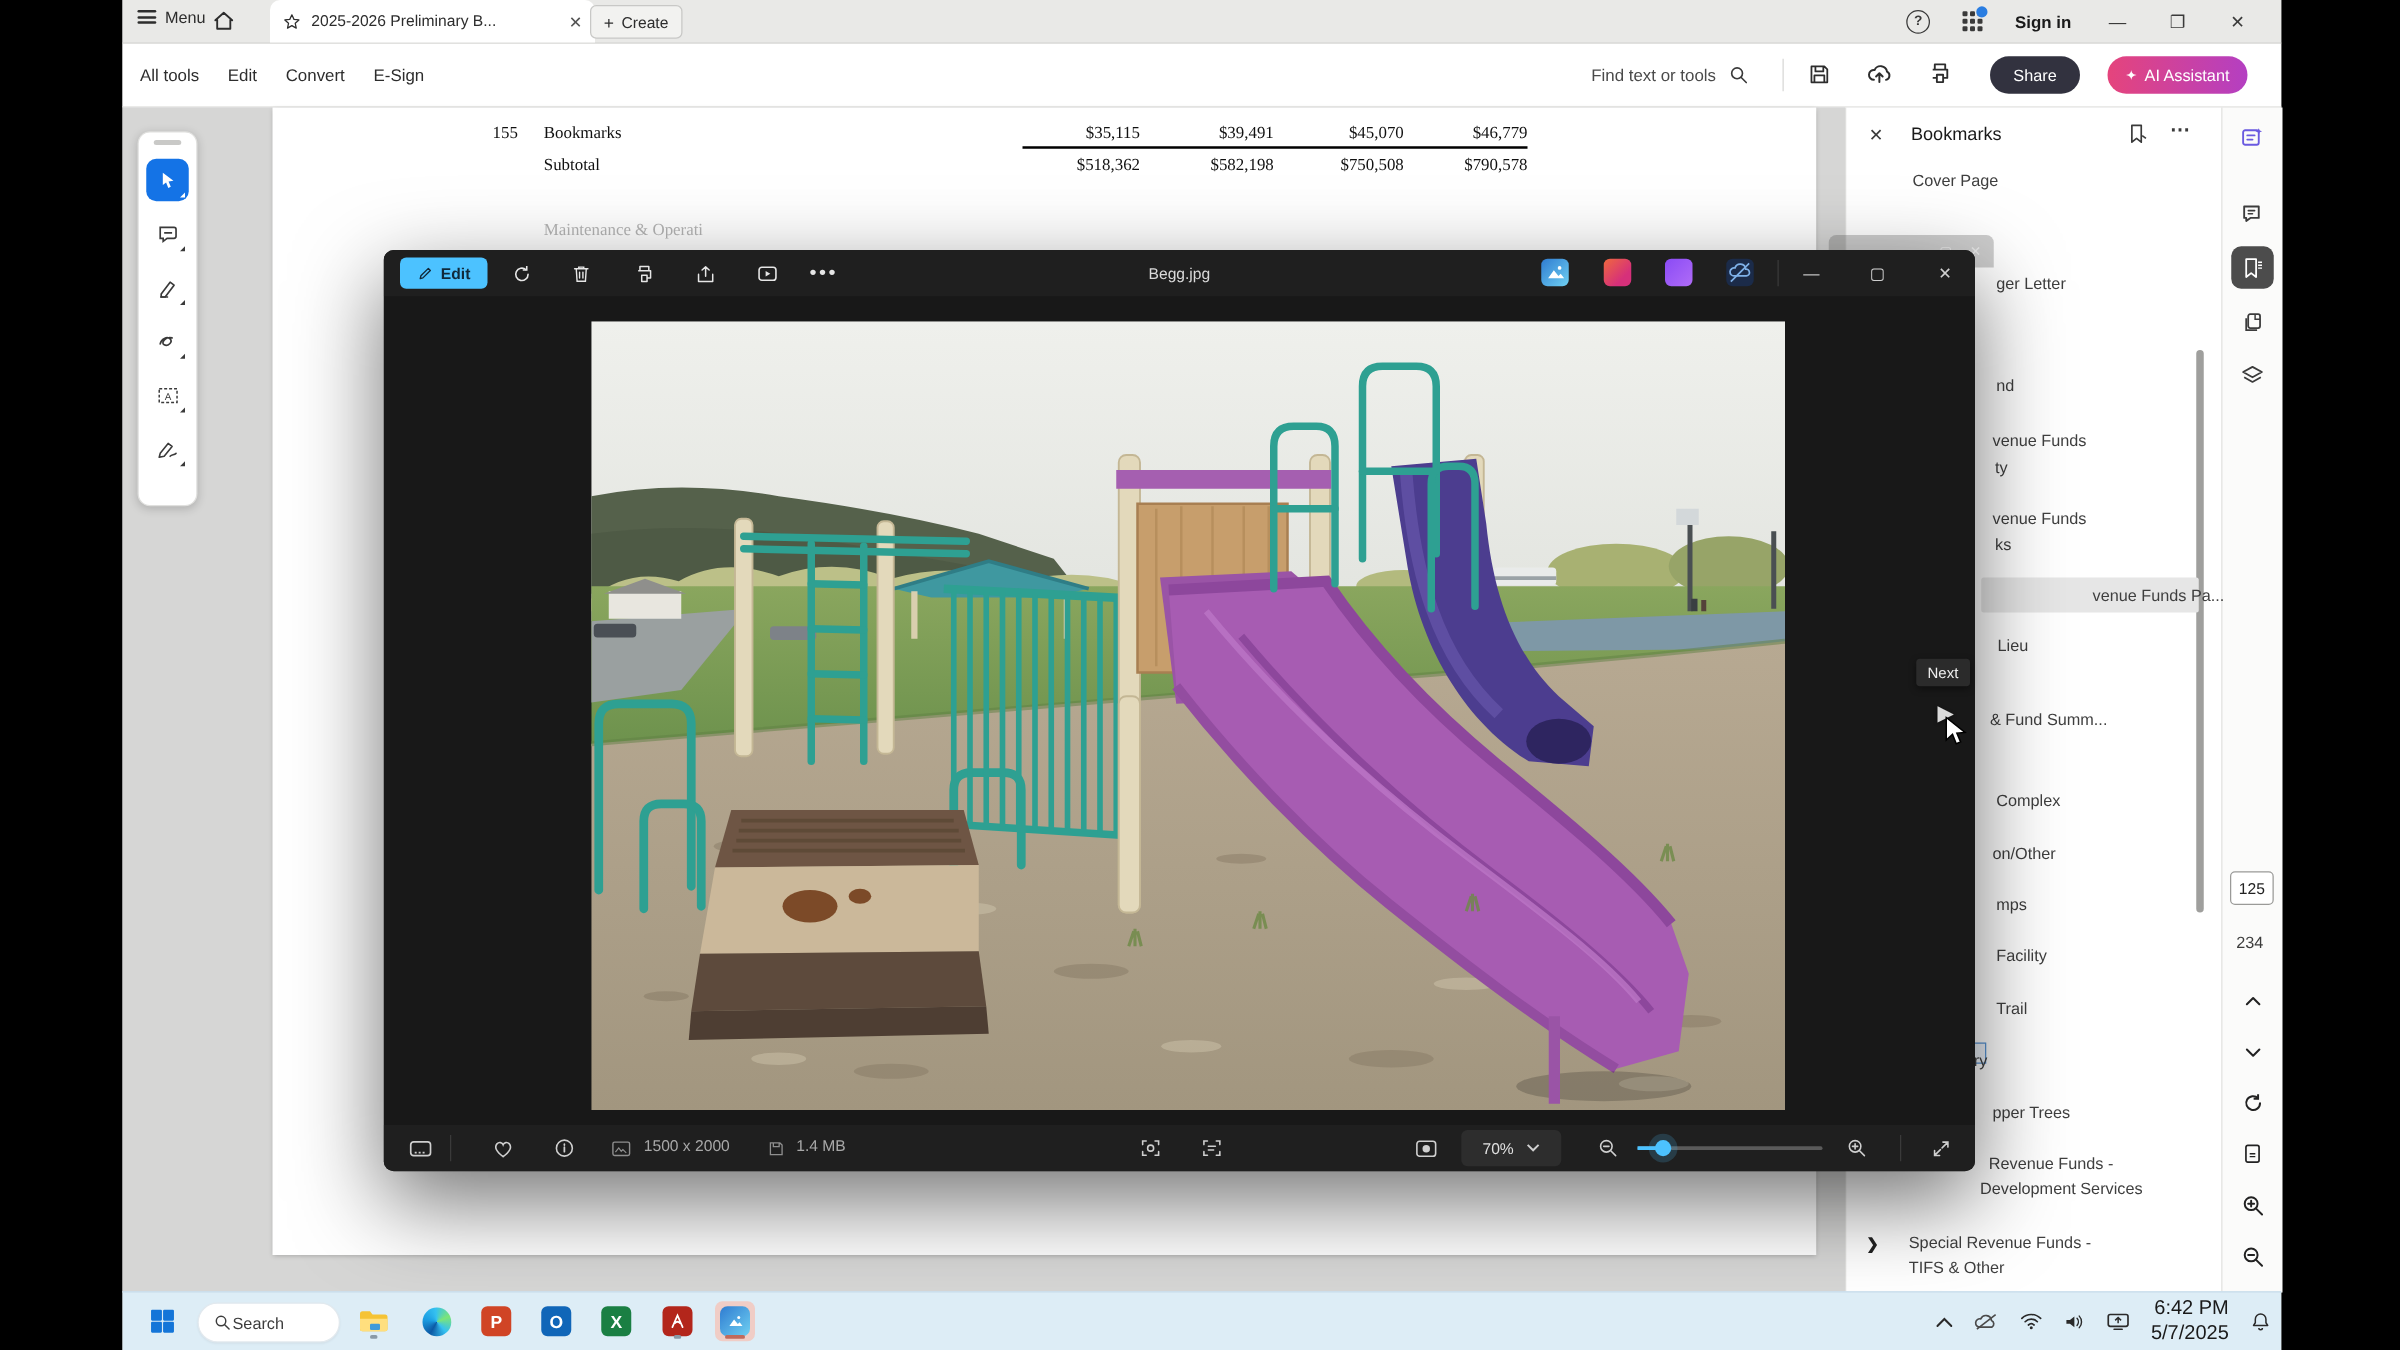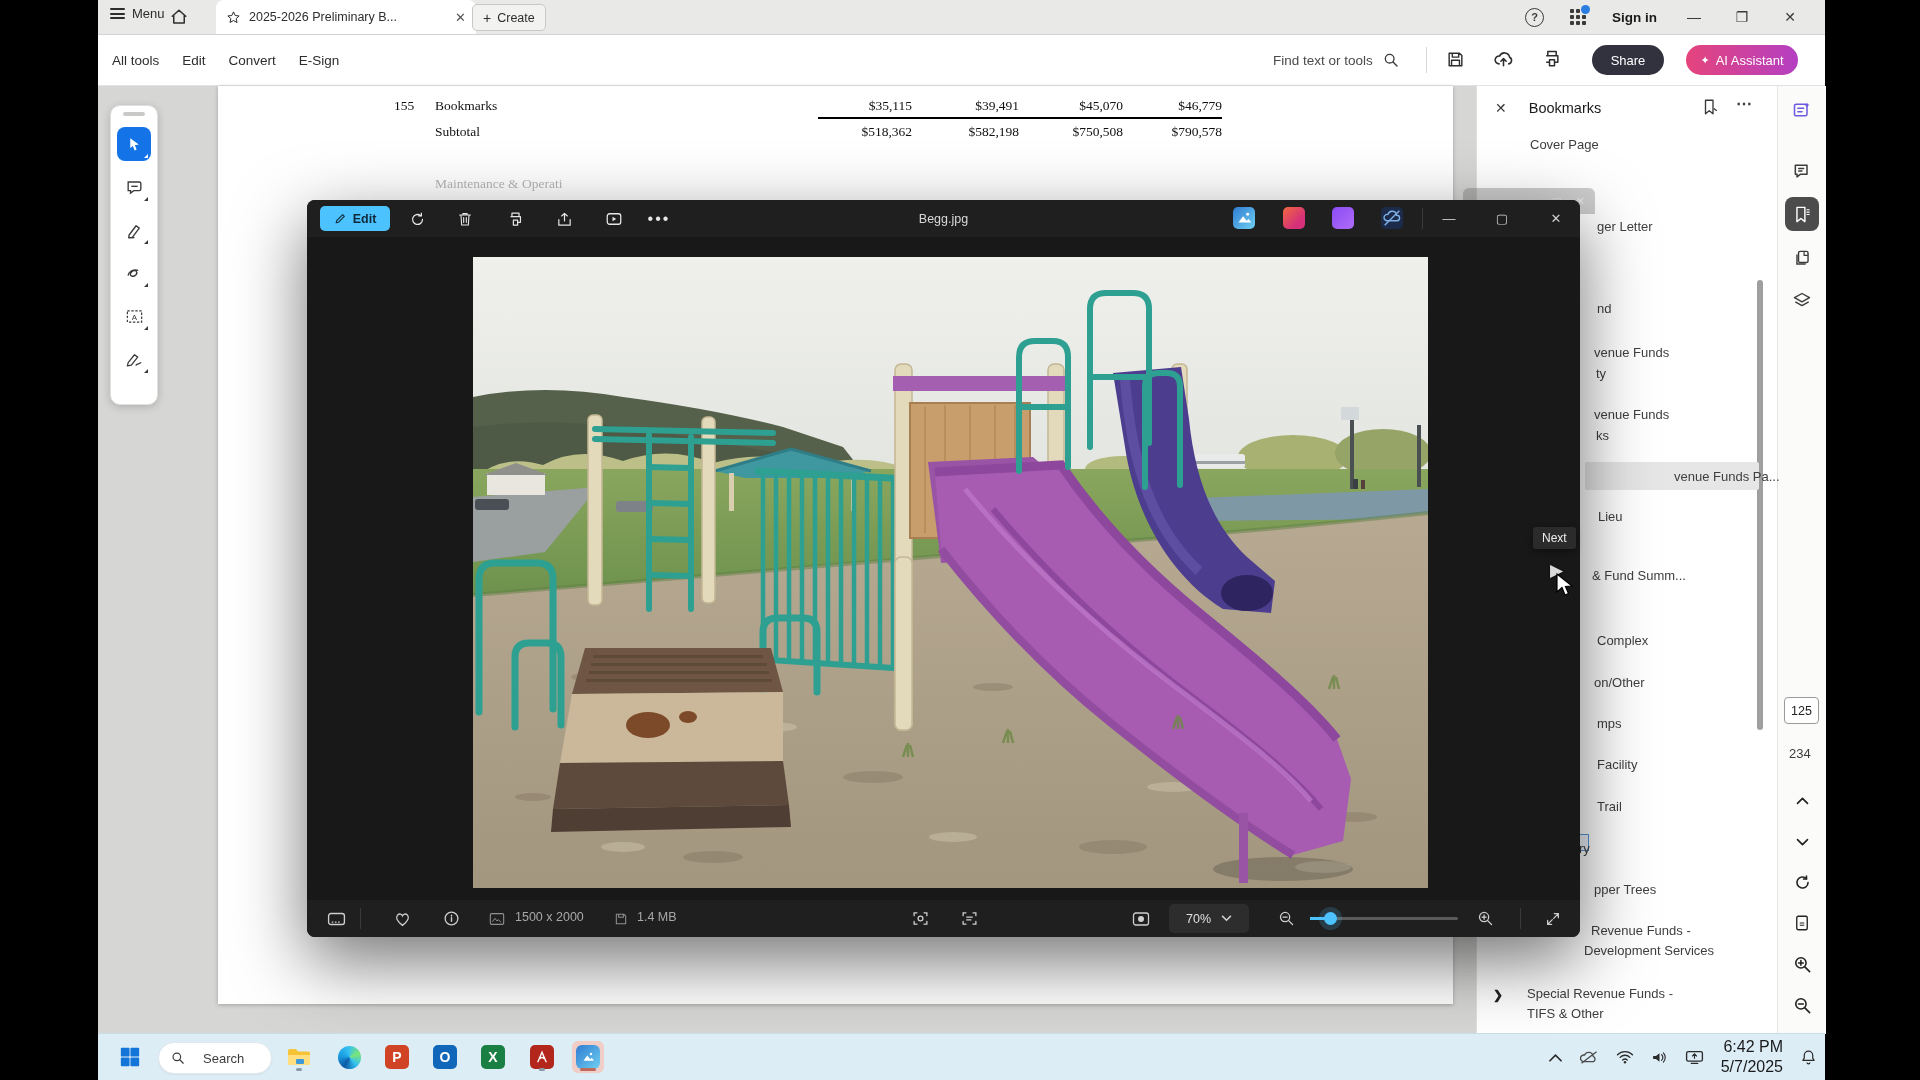--- a/index.html
+++ b/index.html
@@ -101,21 +101,21 @@
   .ghost{position:absolute;left:1365px;top:188px;width:122px;height:26px;background:rgba(90,90,90,.30);border-radius:6px 6px 0 0;
          display:flex;align-items:center;justify-content:flex-end;gap:14px;padding-right:10px;color:rgba(255,255,255,.55);font-size:11px;}
 
   
   .taskbar{position:absolute;left:0;bottom:0;width:100%;height:46px;background:#ddedf6;border-top:1px solid #c8dcea;}
   .tb-item{position:absolute;top:7px;width:32px;height:32px;display:flex;align-items:center;justify-content:center;border-radius:6px;}
   .runline{position:absolute;bottom:2px;left:50%;transform:translateX(-50%);width:6px;height:3px;border-radius:2px;background:#8a9aa6;}
   .tb-photos-bg{background:#f0cdc6;}
   .tb-photos-bg .runline{width:16px;background:#c06a5c;}
   .search-pill{position:absolute;left:60px;top:8px;width:100px;height:30px;background:#fff;border:1px solid #e2e9ee;border-radius:16px;
-               display:flex;align-items:center;gap:18px;padding-left:12px;font-size:13px;color:#3c3c3c;box-shadow:0 1px 2px rgba(0,0,0,.06);}
+               display:flex;align-items:center;gap:1px;padding-left:12px;font-size:13px;color:#3c3c3c;box-shadow:0 1px 2px rgba(0,0,0,.06);}
   .appsq{width:24px;height:24px;border-radius:5px;color:#fff;font-size:14px;font-weight:bold;display:flex;align-items:center;justify-content:center;}
   .tray{position:absolute;right:8px;top:0;height:46px;display:flex;align-items:center;gap:17px;color:#2a2a2a;}
   .clock{text-align:right;font-size:16px;line-height:1.25;color:#1a1a1a;}
   svg{display:block;}
 </style>
 </head>
 <body>
 
 <div class="screen">
   <div class="desktop">

